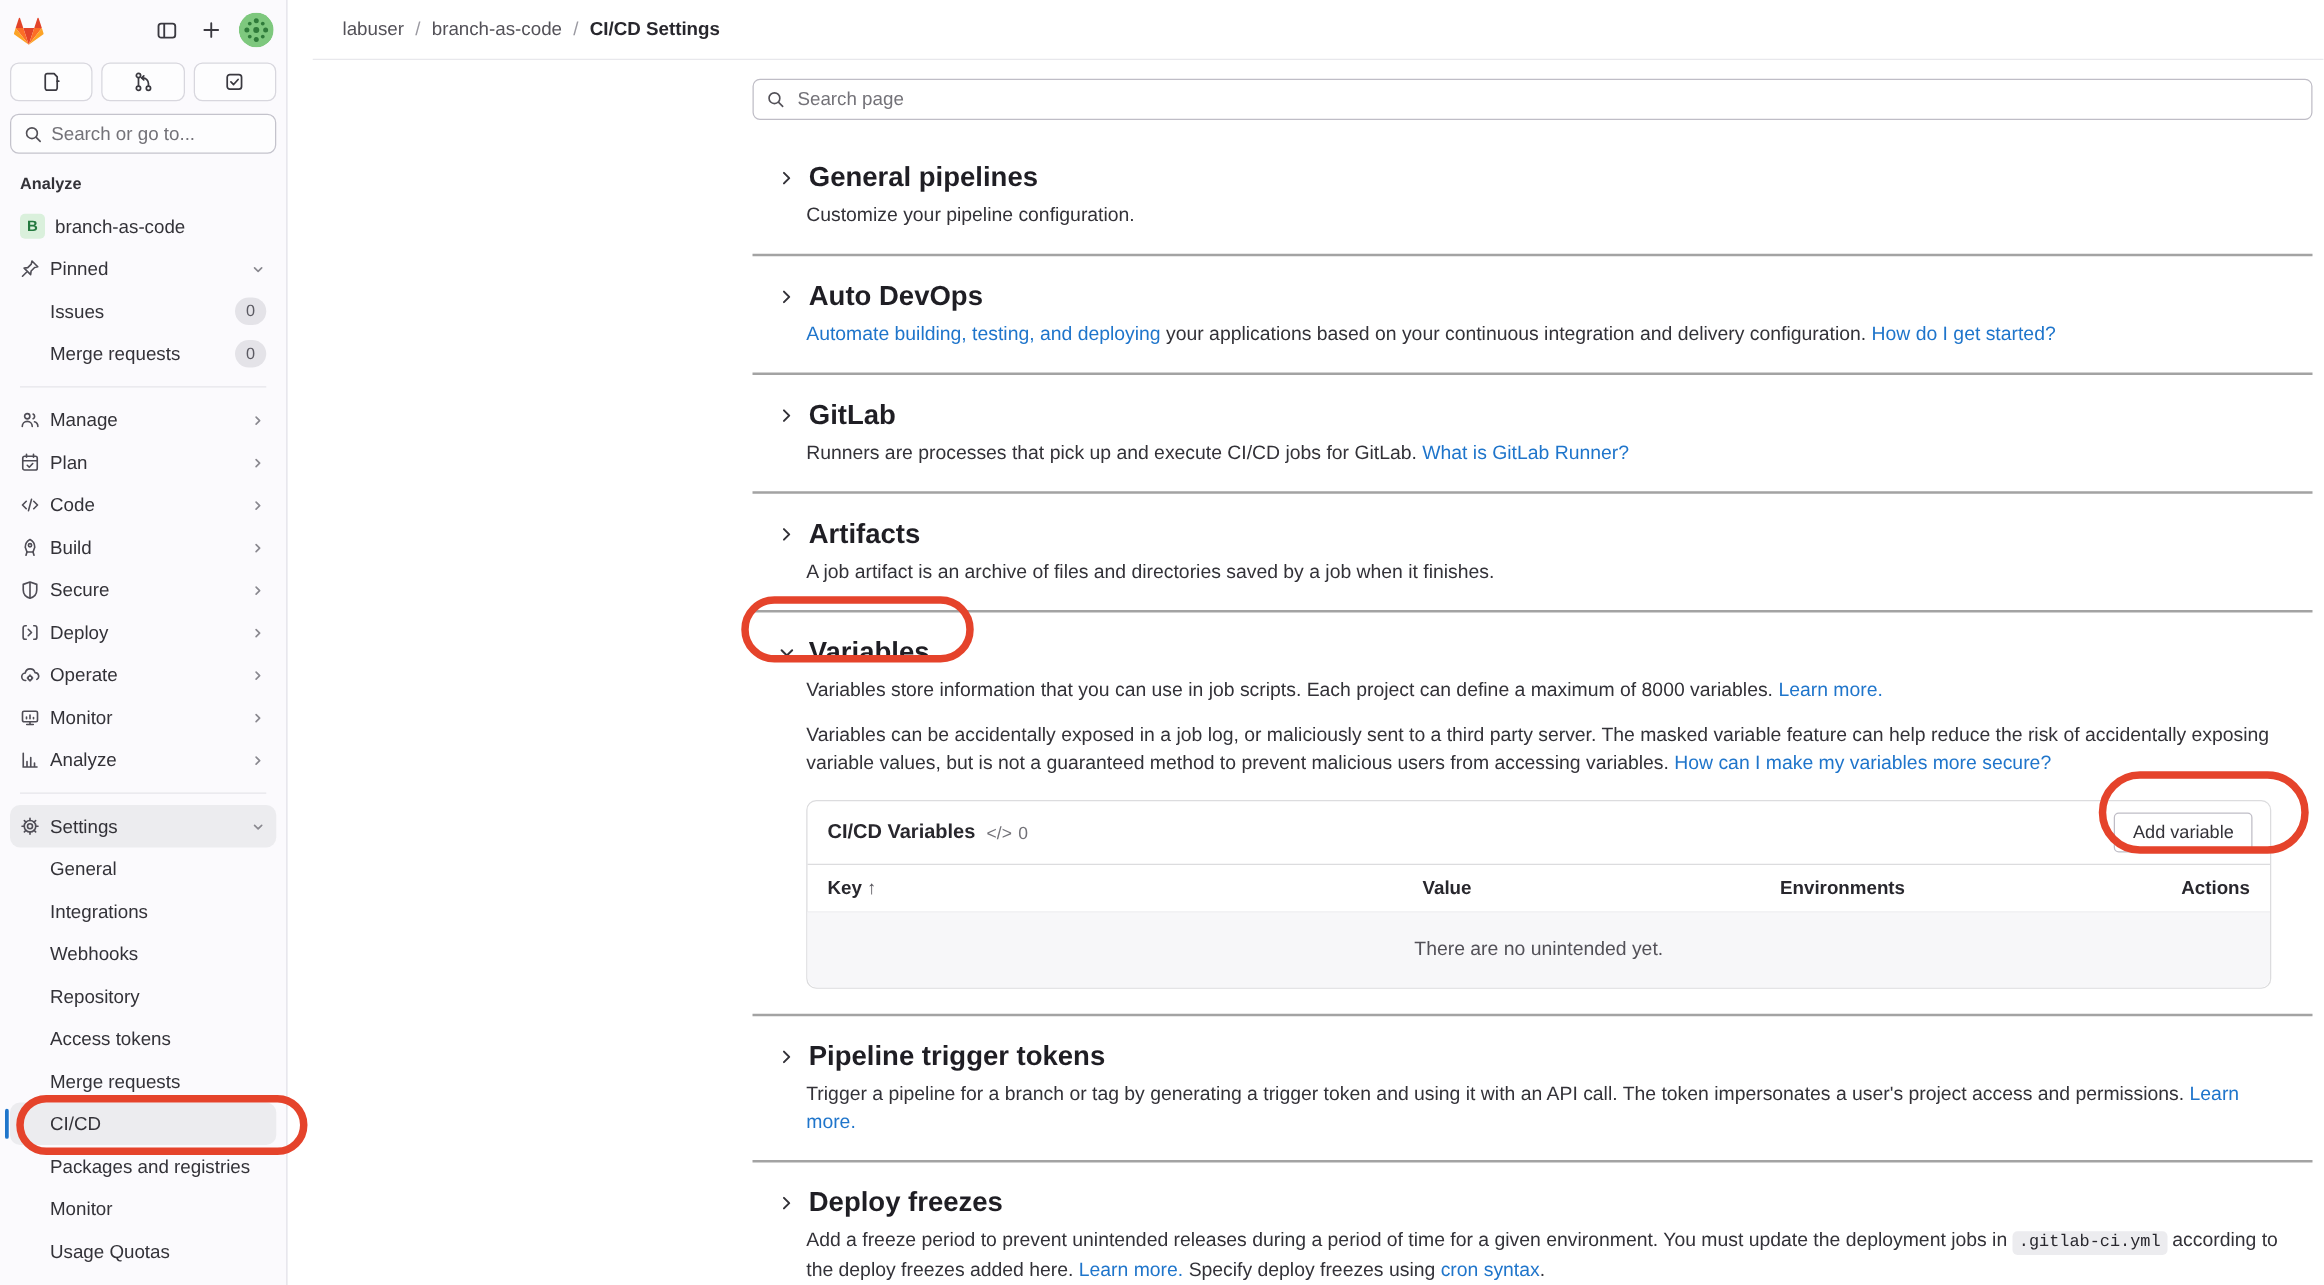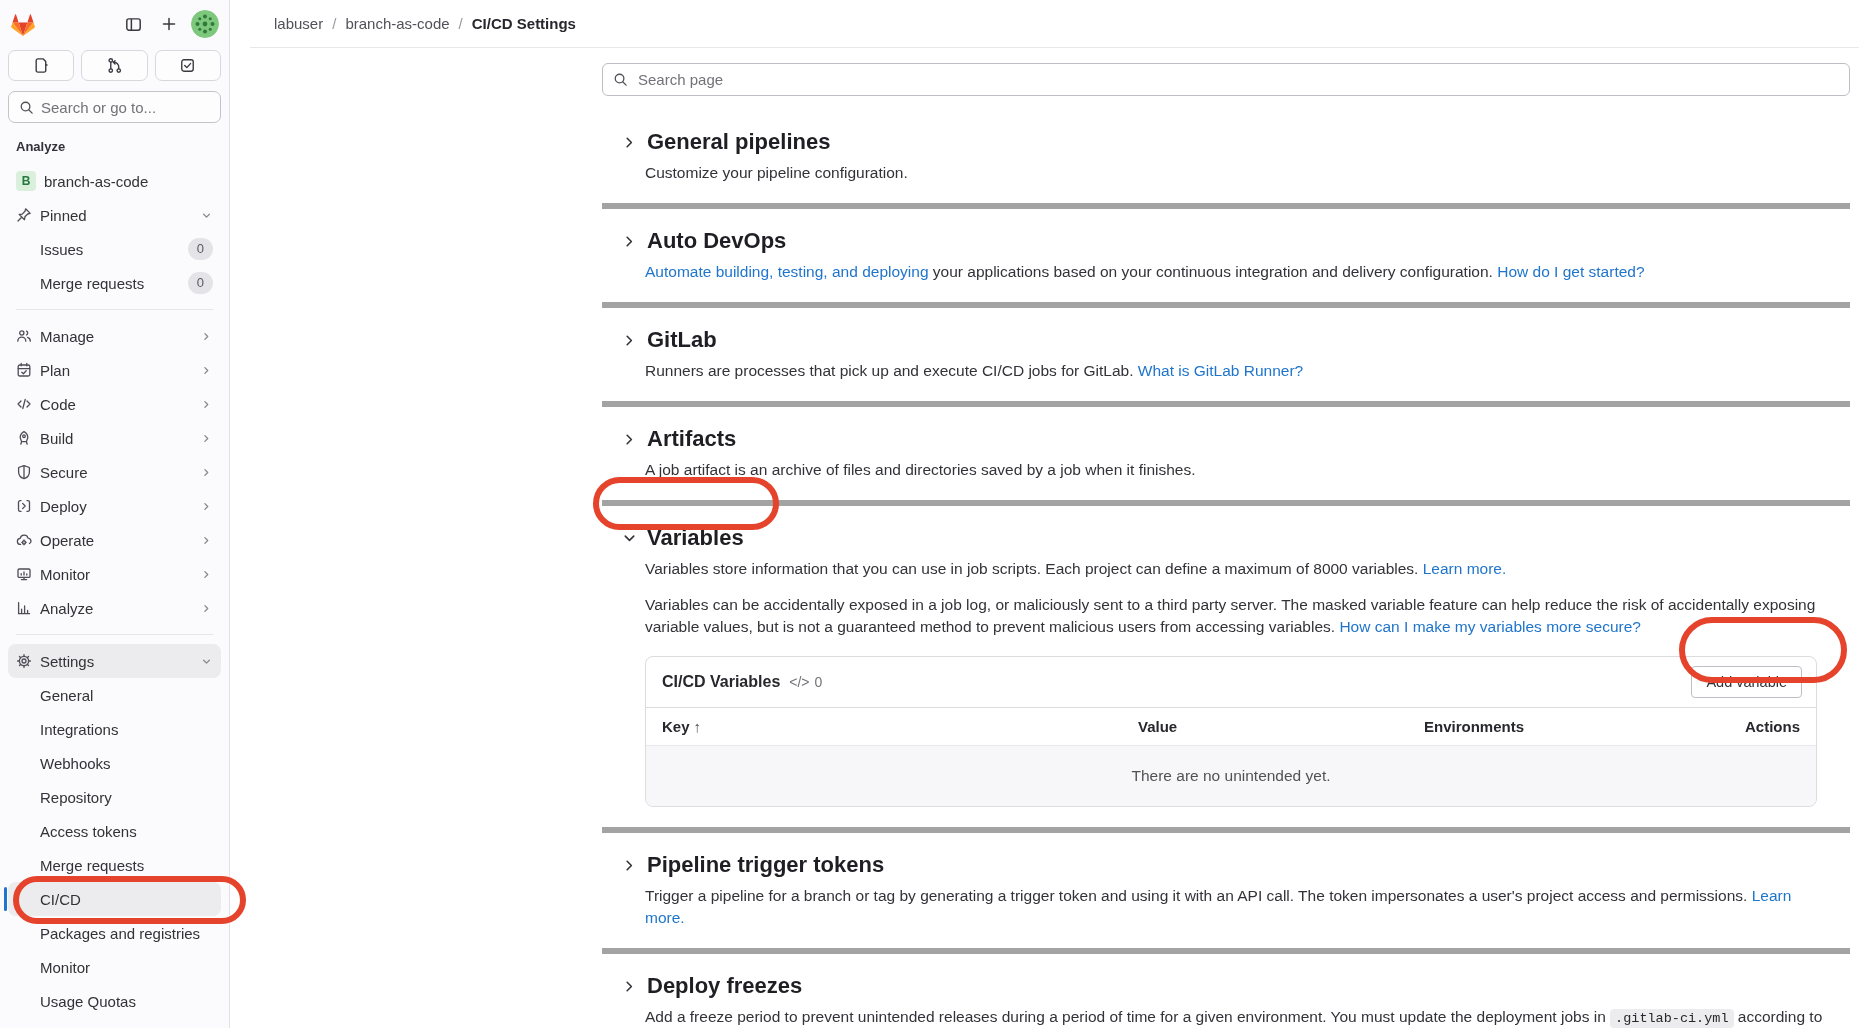--- a/index.html
+++ b/index.html
@@ -55,21 +55,21 @@
   .crumb.current { color:#28272d; font-weight:700; cursor:default; }
   .settings-col { margin-left:352px; width:1248px; padding-top:15px; }
   .page-search {
     width:100%; height:33px; border:1px solid #bfbdc6; border-radius:6px; background:#fff;
     display:flex; align-items:center; gap:8px; padding:0 10px; margin-bottom:14px; cursor:text;
   }
   .page-search input {
     border:none; outline:none; flex:1; font-size:15px; color:#333238; font-family:"Liberation Sans", sans-serif; background:transparent;
   }
   .page-search input::placeholder { color:#737278; }
-  .section { padding:18px 0 19px 18px; border-bottom:6px solid #a3a3a3; }
+  .section { padding:18px 0 19px 18px; border-bottom:2px solid #a3a3a3; }
   .sec-head { display:flex; align-items:center; gap:9px; }
   .sec-chevron { width:18px; height:18px; display:flex; align-items:center; justify-content:center; cursor:pointer; flex:none; }
   .sec-title { font-size:22px; font-weight:700; color:#1f1e24; line-height:28px; }
   .sec-desc { margin:6px 0 0 25px; font-size:15.5px; line-height:22px; color:#333238; width:1190px; }
   .sec-desc.mt { margin-top:14px; }
   a.lnk { color:#1f75cb; text-decoration:none; cursor:pointer; }
   .code-chip {
     font-family:"Liberation Mono", monospace; font-size:13.5px; background:#ececef; border-radius:4px; padding:2px 5px; color:#28272d;
   }
   

